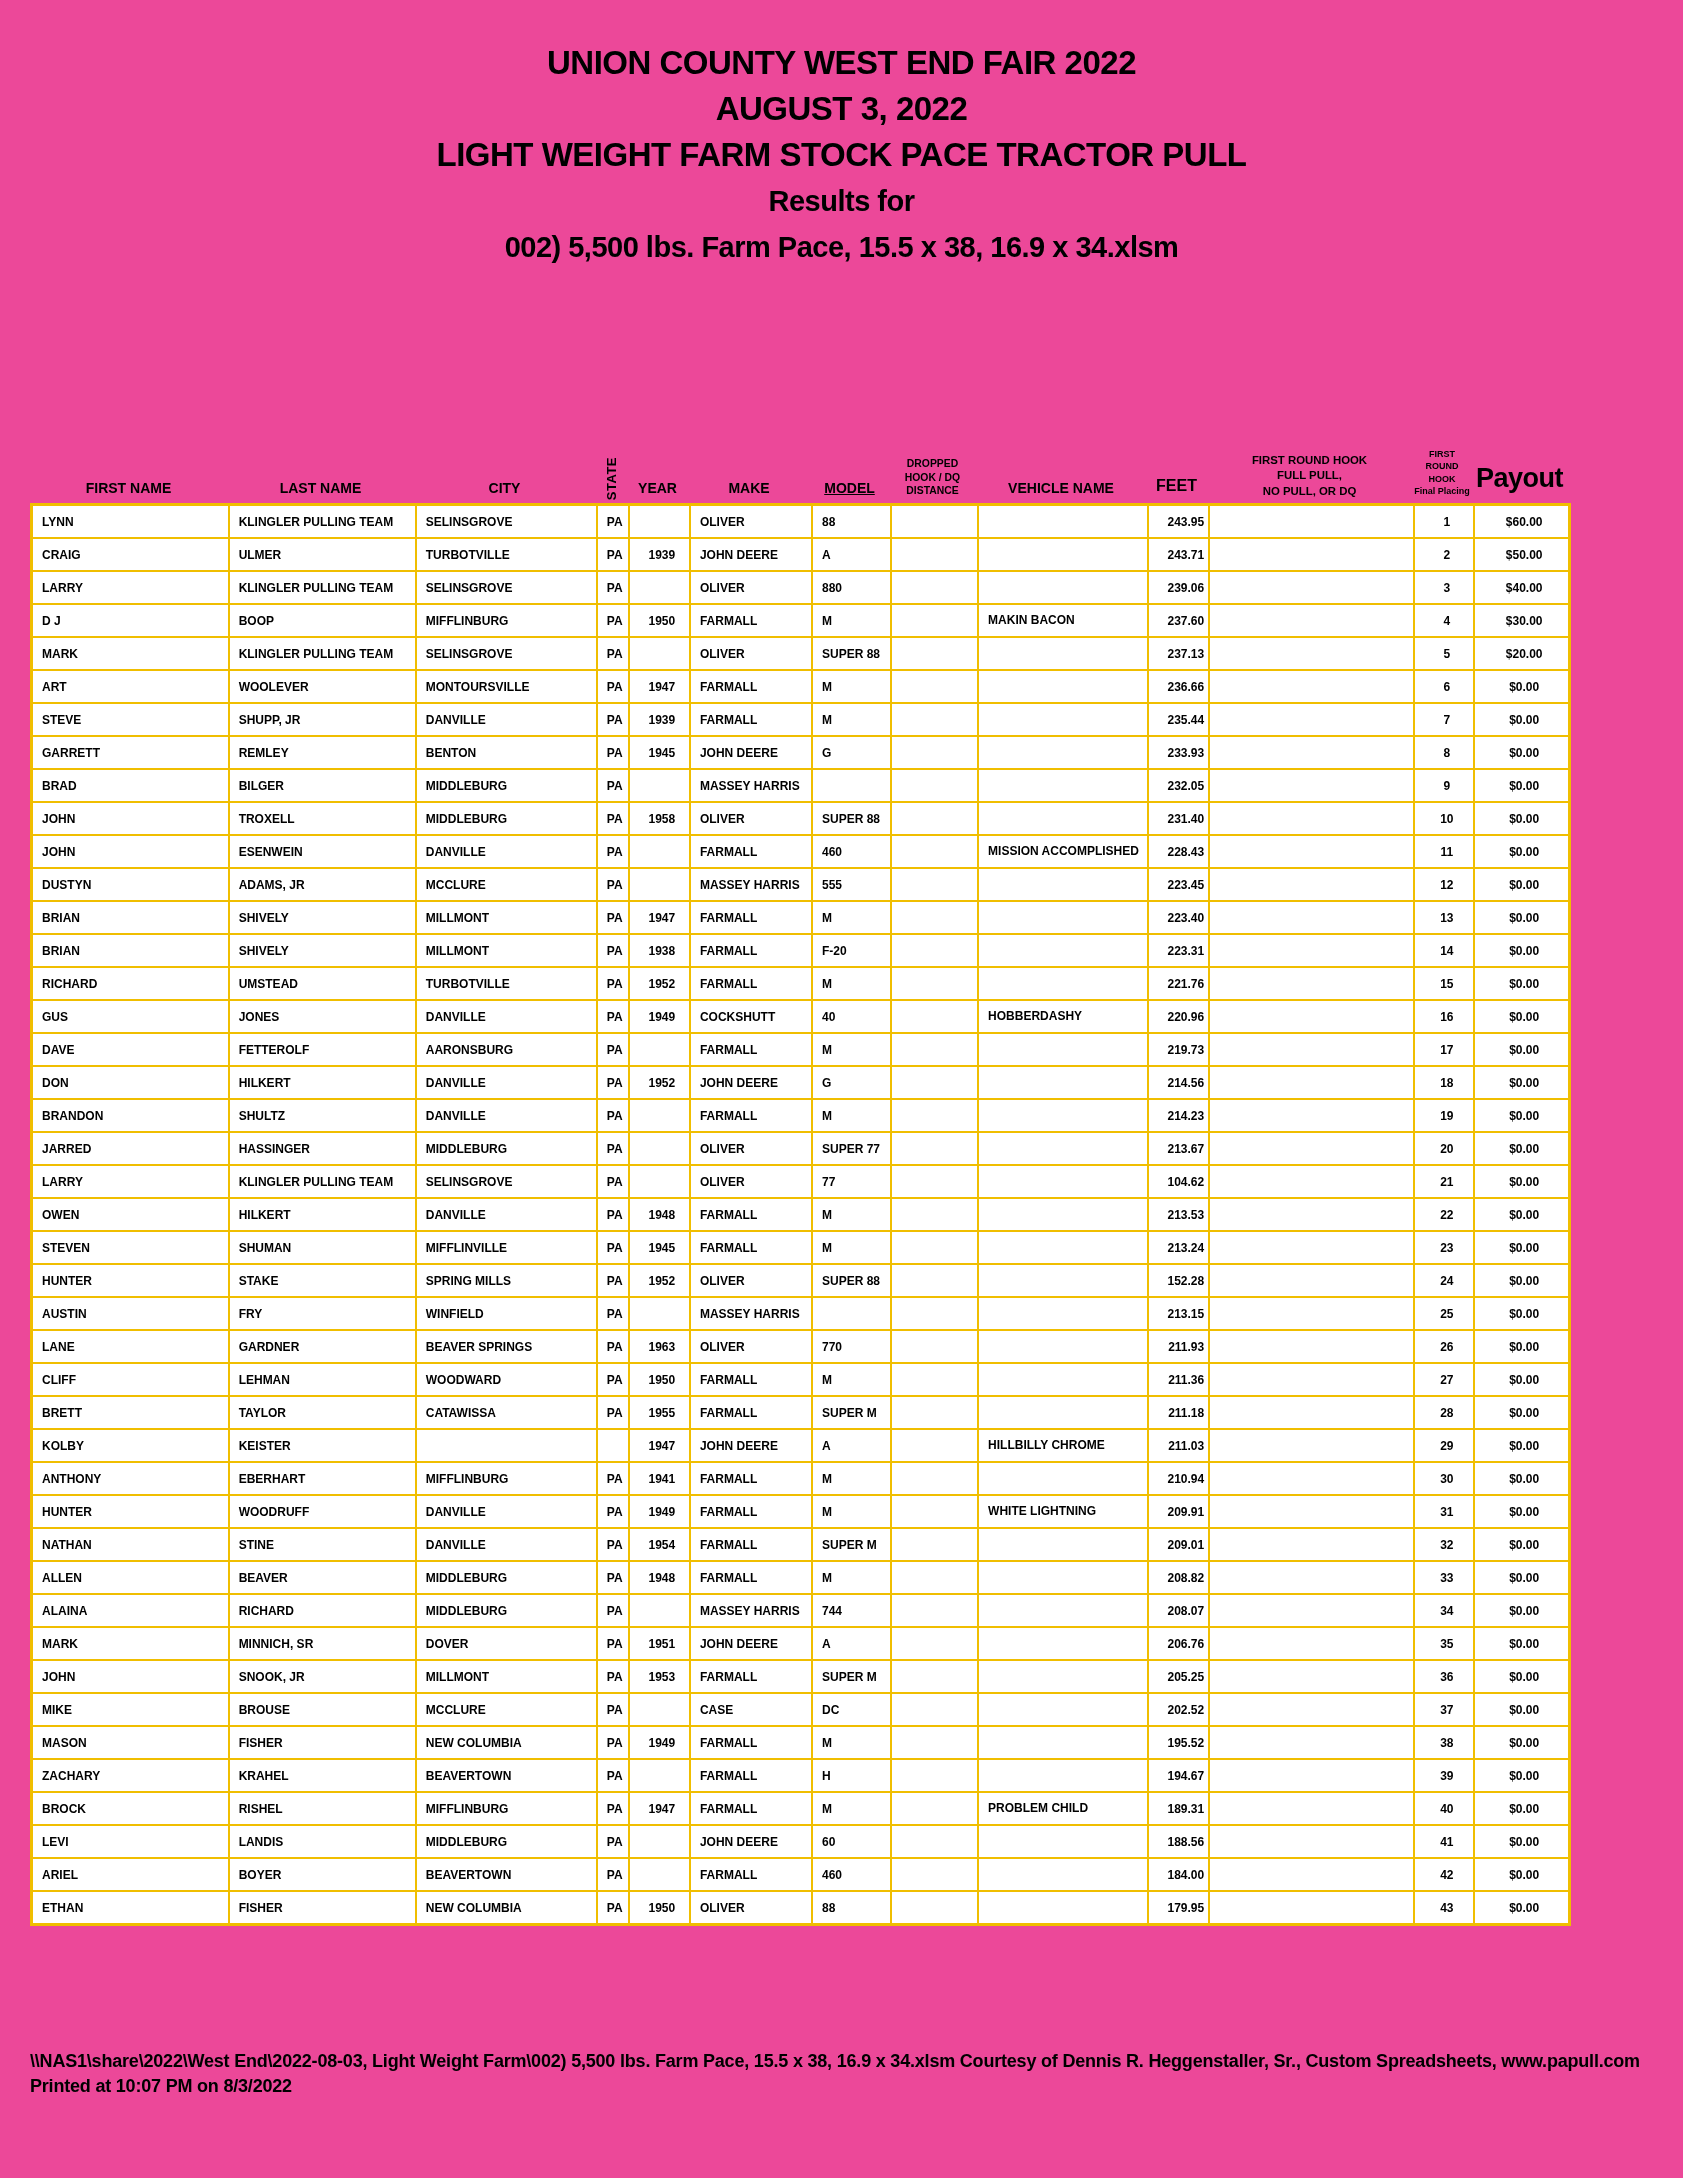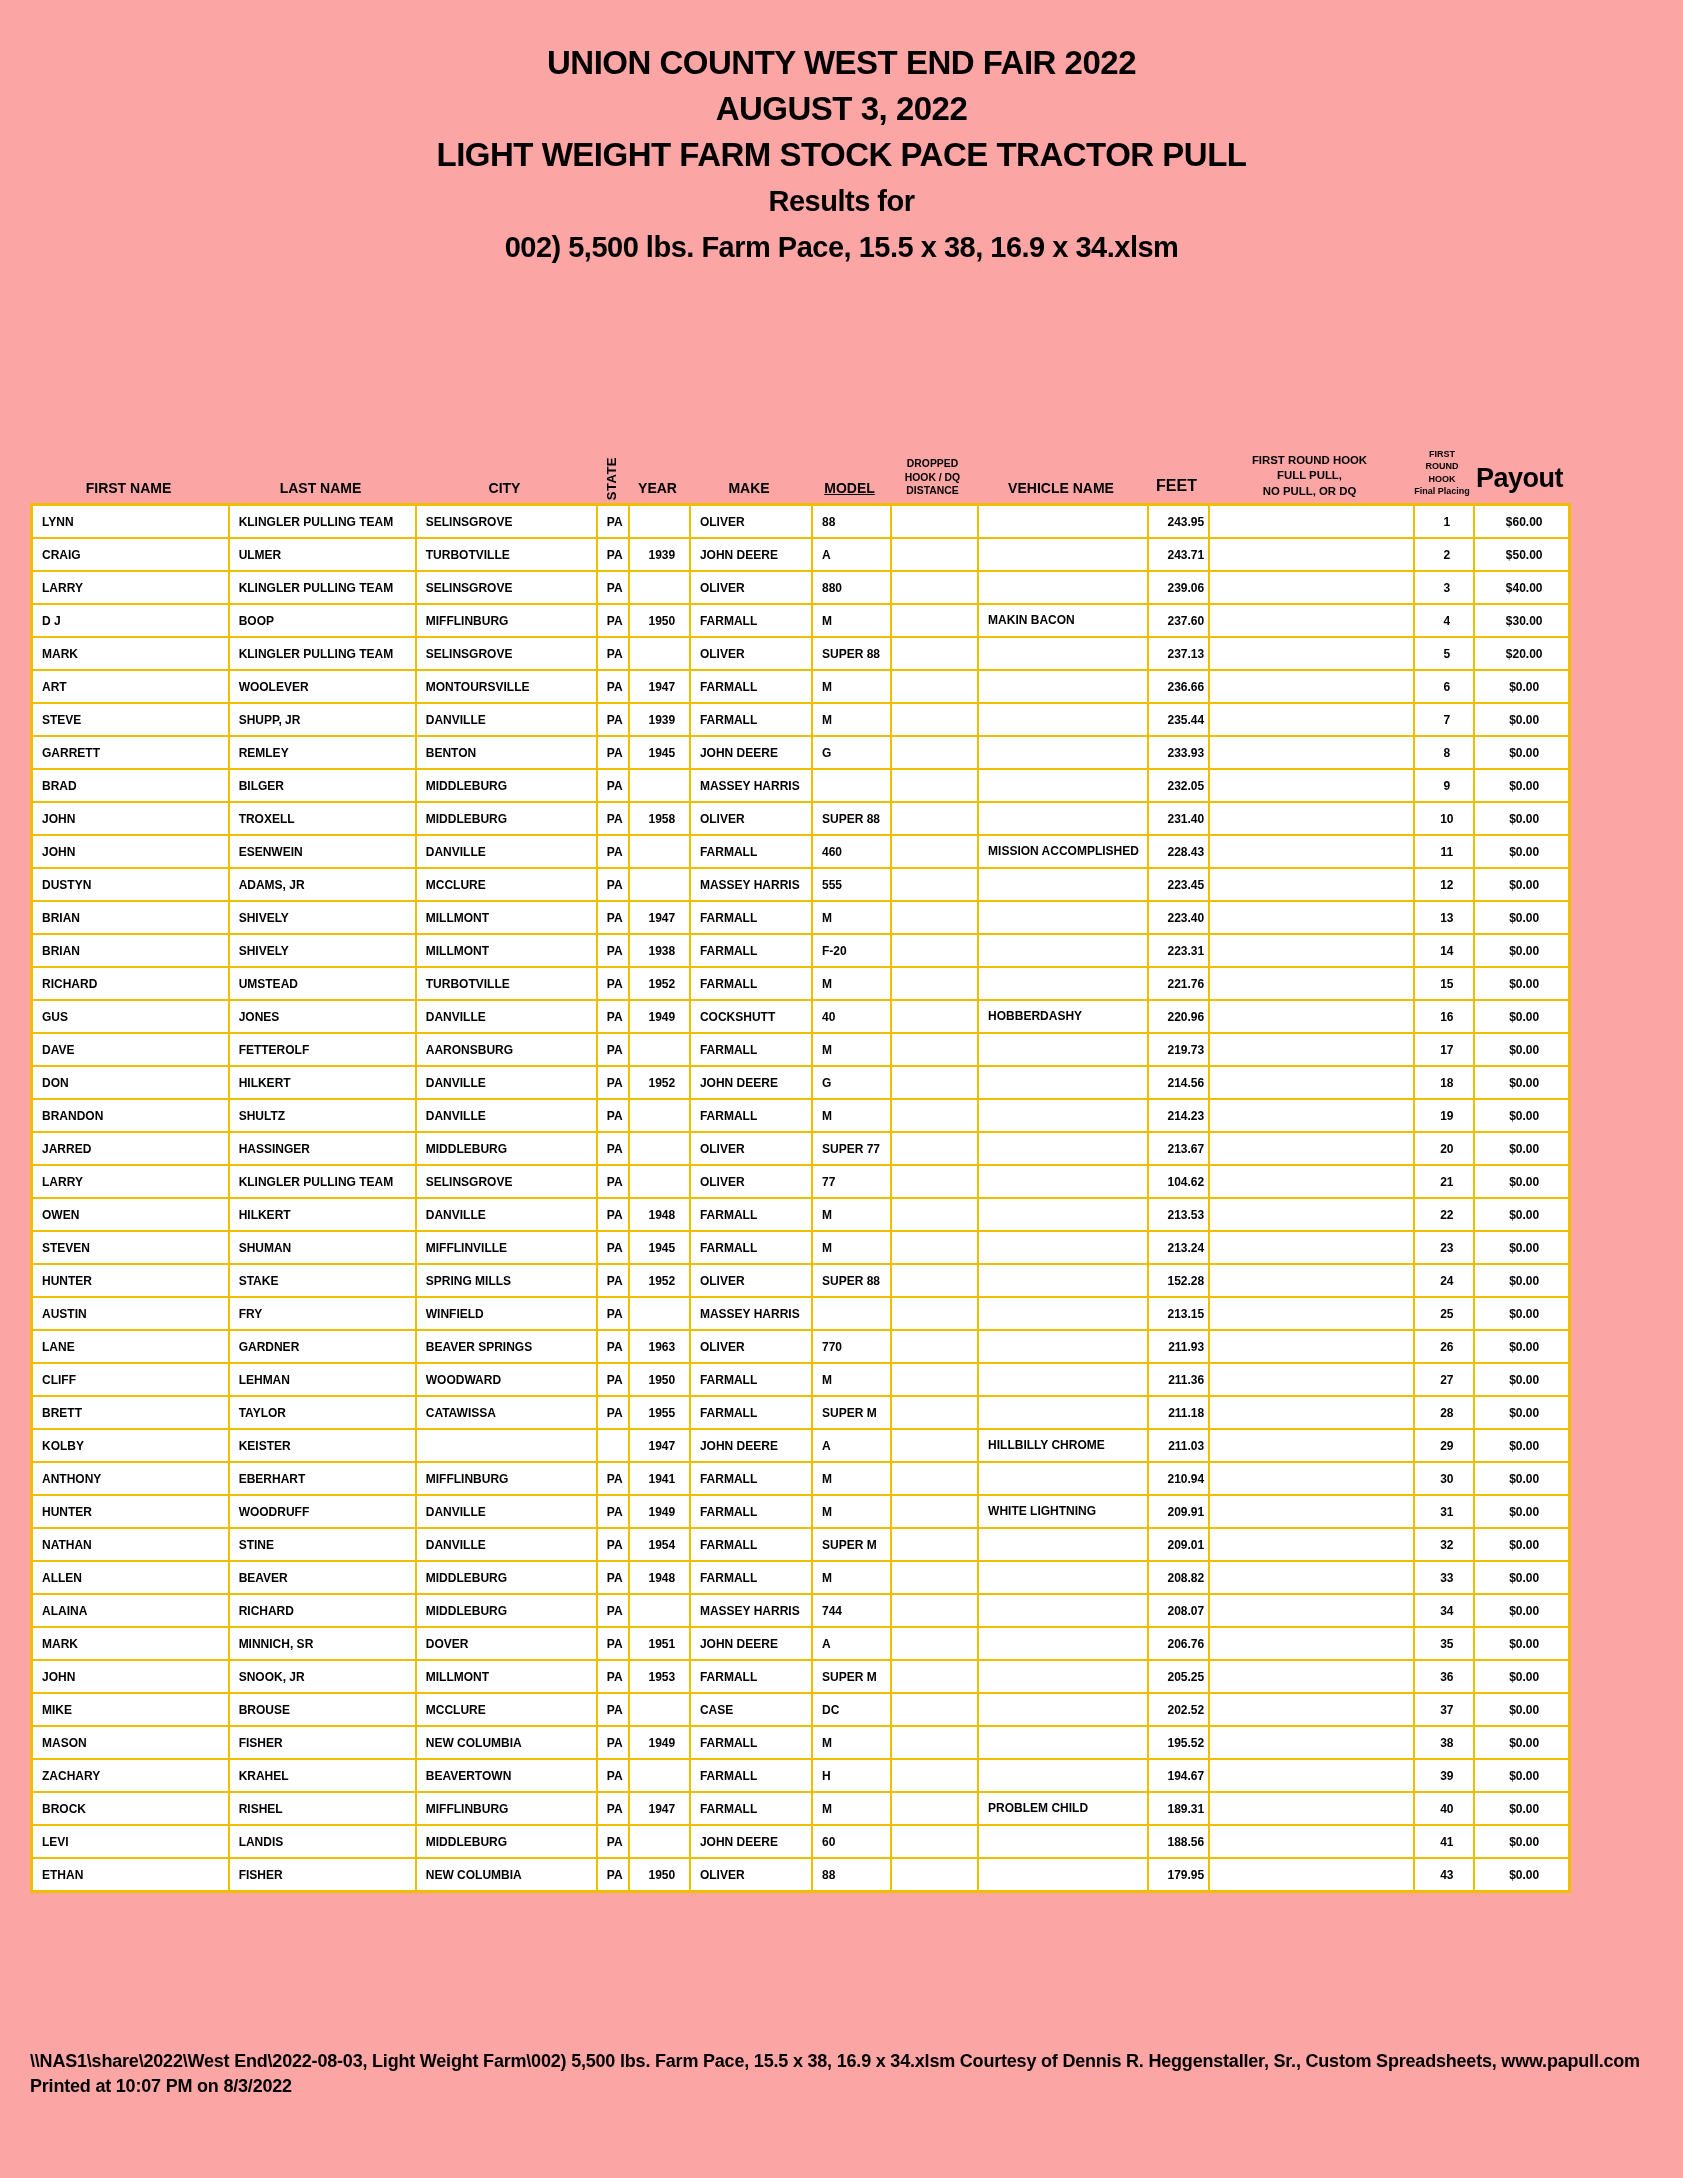--- a/index.html
+++ b/index.html
@@ -1,21 +1,21 @@
 <!DOCTYPE html>
 <html style="--grid: #F0BE00;"><head>
 <meta charset="utf-8">
 <style>
   :root { --grid: #F0BE00; }
   html, body { margin: 0; padding: 0; background: #fff; }
   .page {
     position: relative;
     width: 1683px;
     height: 2178px;
-    background: #fca5a5;
+    background: #ec4899;
     overflow: hidden;
     font-family: "Liberation Sans", sans-serif;
     font-weight: 700;
     color: #000;
   }
   
   .title-block {
     position: absolute;
     top: 40px; left: 0;
     width: 100%;
@@ -745,20 +745,35 @@
             <td>JOHN DEERE</td>
             <td>60</td>
             <td class="c-center"></td>
             <td class="c-wrap"></td>
             <td class="c-right">188.56</td>
             <td class="c-center"></td>
             <td class="c-center">41</td>
             <td class="c-center">$0.00</td>
           </tr>
           <tr>
+            <td>ARIEL</td>
+            <td>BOYER</td>
+            <td>BEAVERTOWN</td>
+            <td>PA</td>
+            <td class="c-center"></td>
+            <td>FARMALL</td>
+            <td>460</td>
+            <td class="c-center"></td>
+            <td class="c-wrap"></td>
+            <td class="c-right">184.00</td>
+            <td class="c-center"></td>
+            <td class="c-center">42</td>
+            <td class="c-center">$0.00</td>
+          </tr>
+          <tr>
             <td>ETHAN</td>
             <td>FISHER</td>
             <td>NEW COLUMBIA</td>
             <td>PA</td>
             <td class="c-center">1950</td>
             <td>OLIVER</td>
             <td>88</td>
             <td class="c-center"></td>
             <td class="c-wrap"></td>
             <td class="c-right">179.95</td>

